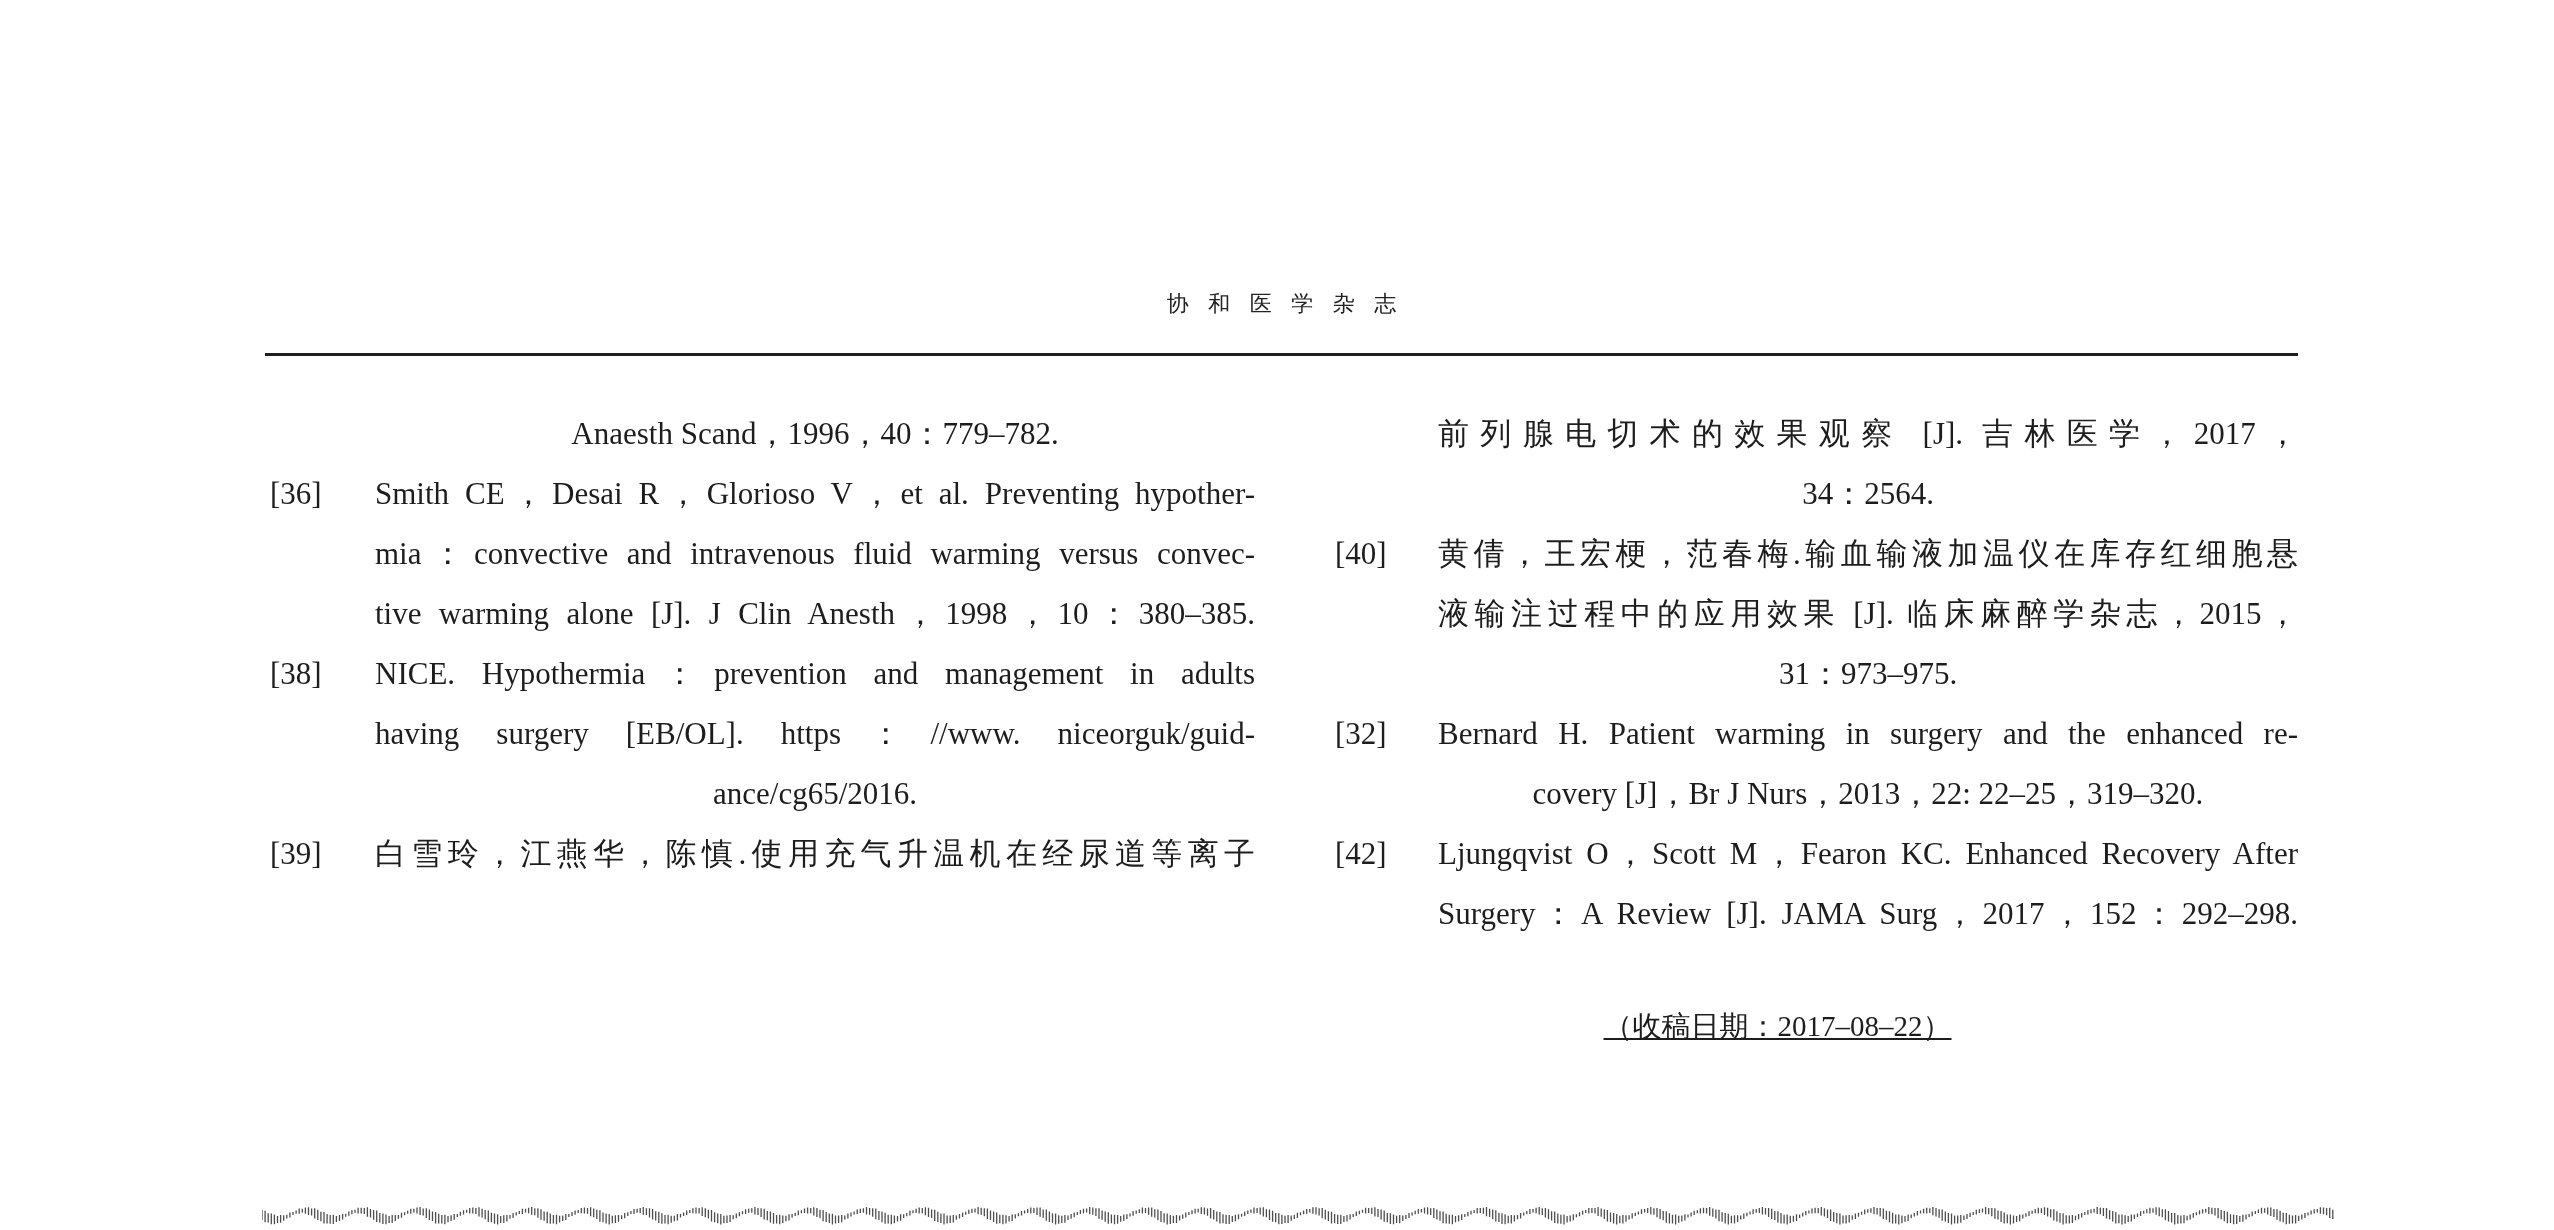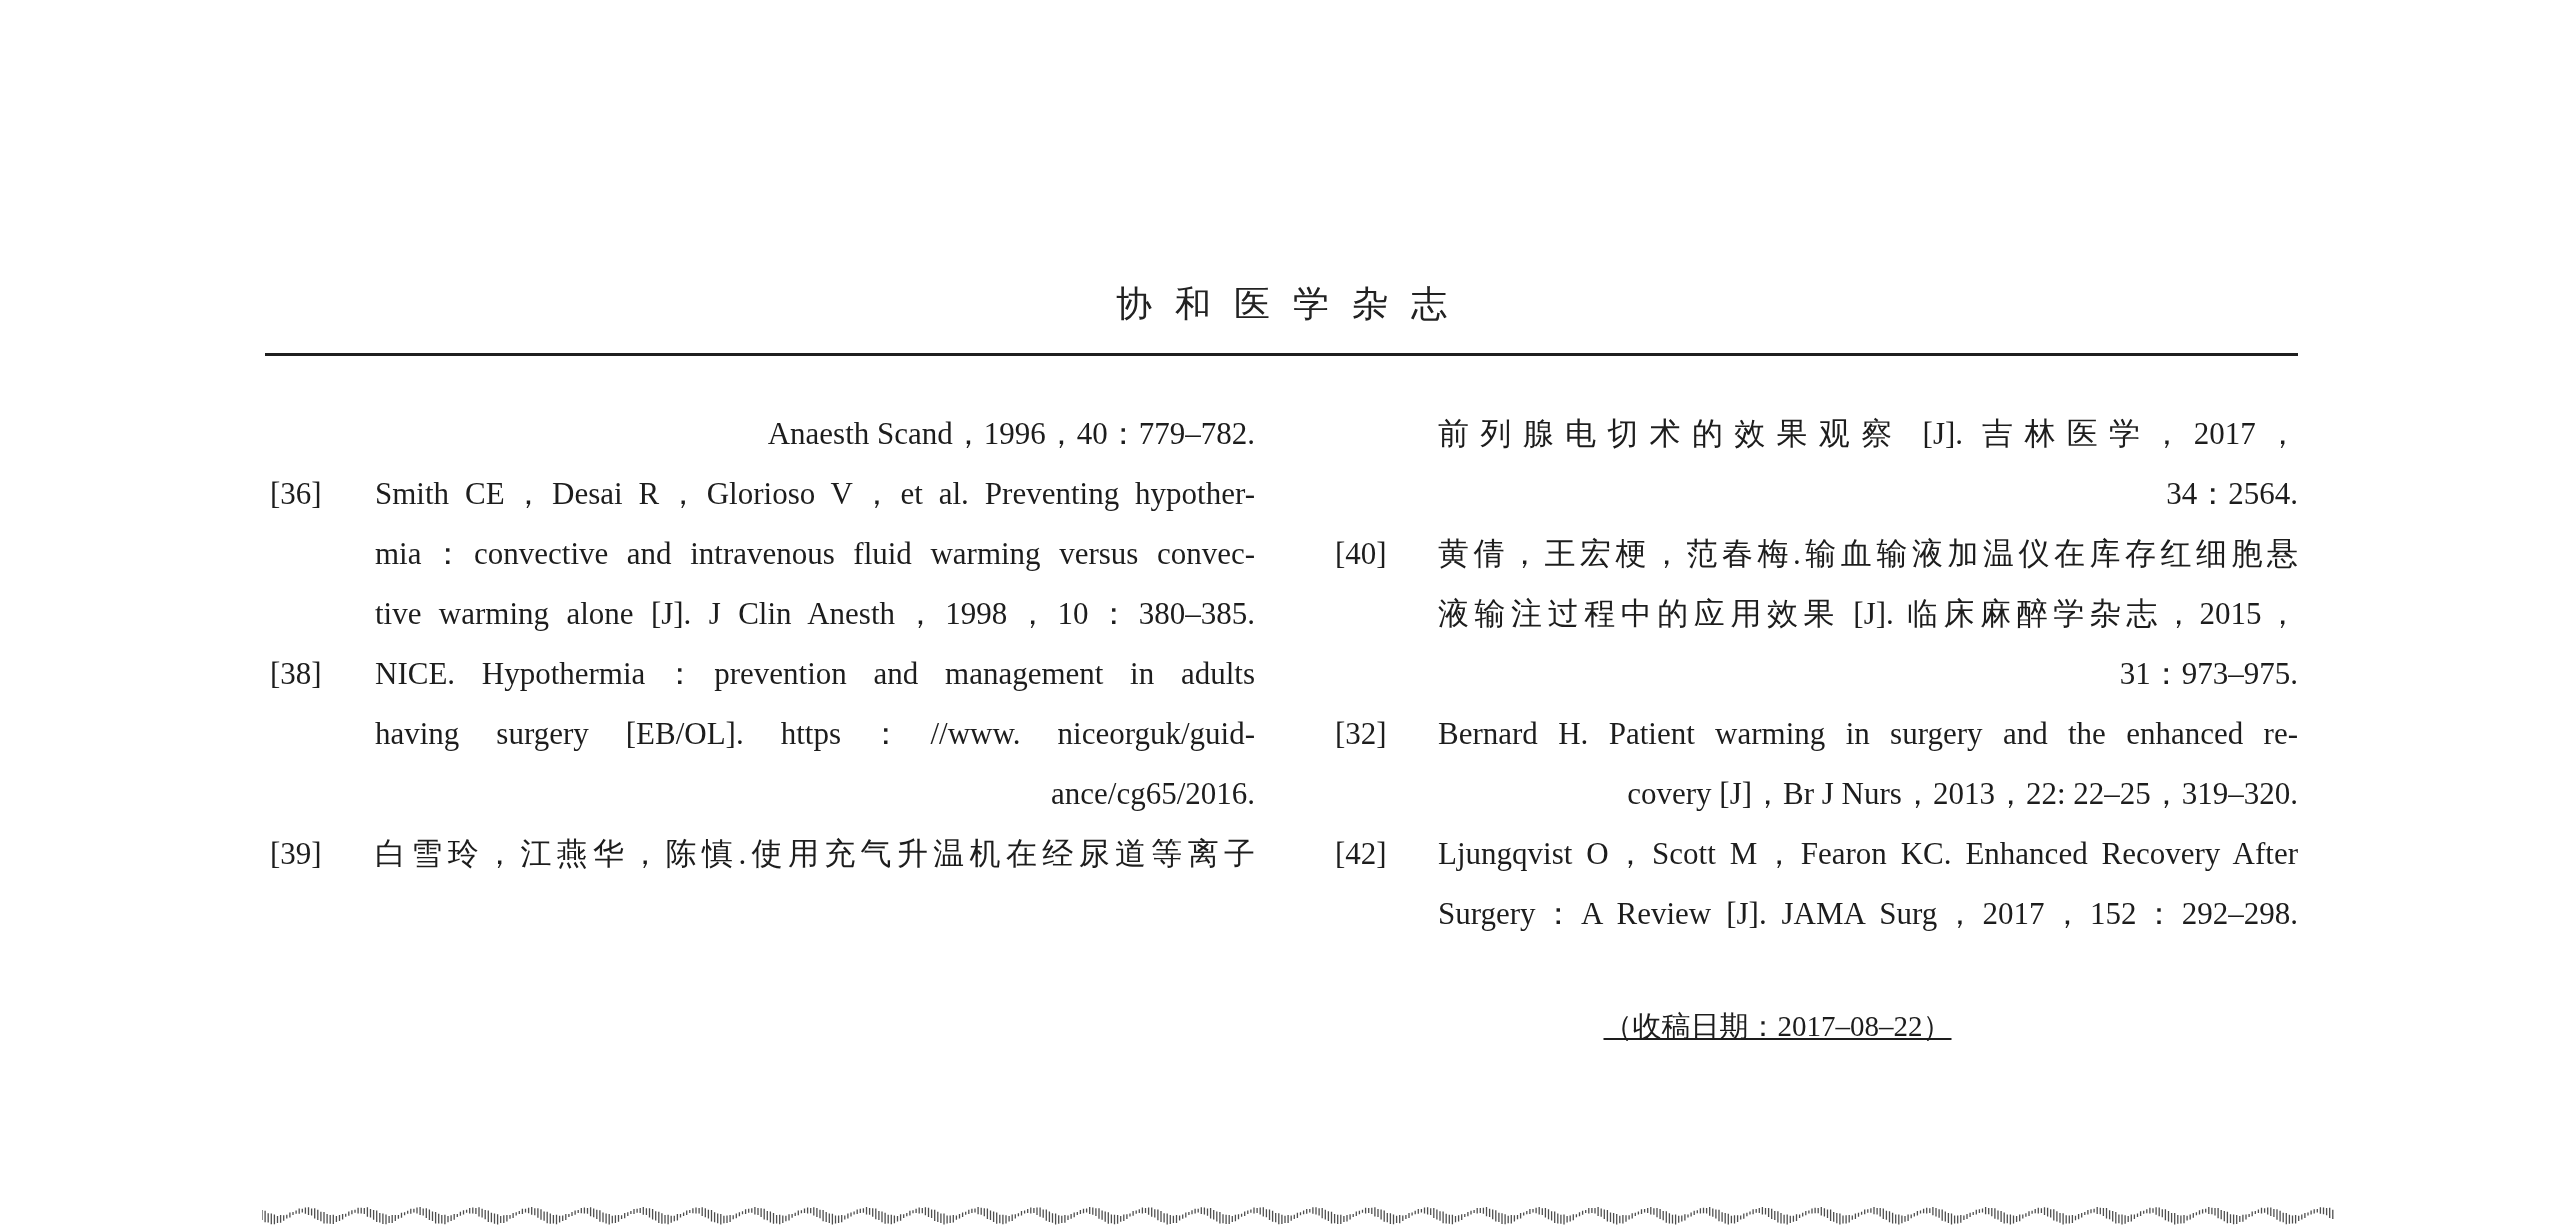--- a/index.html
+++ b/index.html
@@ -15,21 +15,21 @@
     overflow: hidden;
     font-family: "Liberation Serif", "DejaVu Serif", serif;
     color: #1d1d1d;
   }
   .journal-title {
     position: absolute;
     left: 265px;
     top: 284px;
     width: 2033px;
     text-align: center;
-    font-size: 36px;
+    font-size: 22px;
     line-height: 40px;
     letter-spacing: 7px;
     text-indent: 7px;
     color: #222;
   }
   .header-rule {
     position: absolute;
     left: 265px;
     top: 353px;
     width: 2033px;
@@ -45,21 +45,21 @@
   .col-left  { left: 270px;  width: 985px; }
   .col-right { left: 1335px; width: 963px; }
   .ref { position: relative; padding-left: 105px; }
   .col-right .ref { padding-left: 103px; }
   .ref-label {
     position: absolute;
     left: 0;
     top: 0;
     white-space: nowrap;
   }
-  .line { text-align: right; }
+  .line { text-align: center; }
   .line.just {
     text-align: justify;
     text-align-last: justify;
   }
   .received {
     position: absolute;
     left: 1335px;
     top: 996px;
     width: 885px;
     font-size: 29px;

